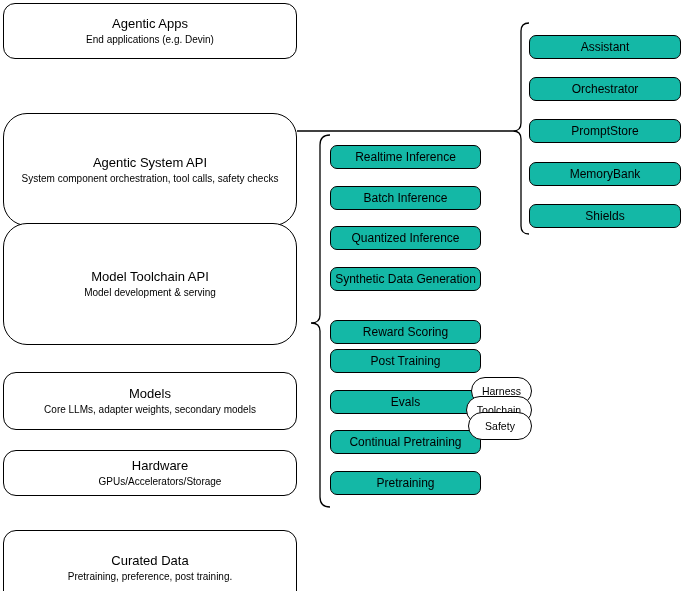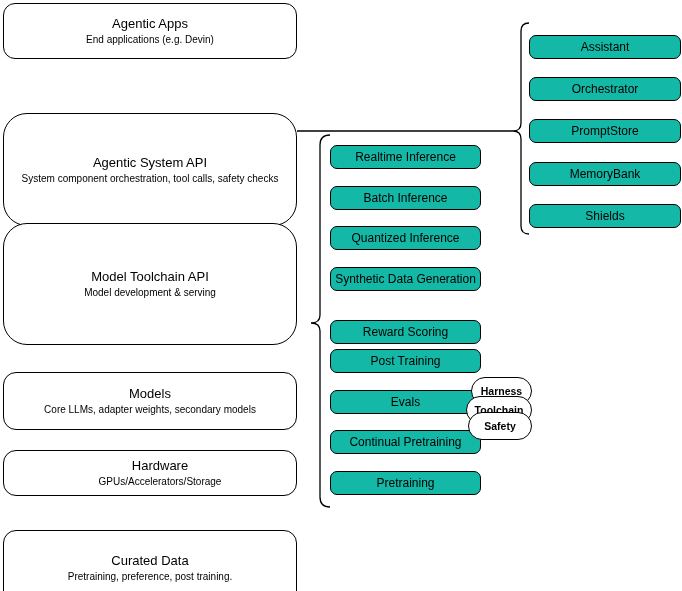--- a/index.html
+++ b/index.html
@@ -32,21 +32,21 @@
     display:flex;align-items:center;justify-content:center;
     font-size:12px;z-index:2;text-align:center;
   }
   .mnode{left:330px;width:151px;}
   .rnode{left:529px;width:152px;}
   
   .pill{
     position:absolute;height:28px;
     border:1.3px solid #000;border-radius:999px;background:#fff;
     display:flex;align-items:center;justify-content:center;
-    font-size:10.5px;z-index:4;font-weight:bold;
+    font-size:10.5px;z-index:4;
   }
 </style>
 </head>
 <body>
 
 <div class="canvas">
 
   <svg class="connectors" viewBox="0 0 682 591" fill="none" stroke="#000000" stroke-width="1.3">
     <path d="M 297 131 L 513 131"></path>
     <path d="M 330 135 Q 320 135 320 145 L 320 315 Q 320 323 311 323 Q 320 323 320 331 L 320 497 Q 320 507 330 507"></path>

